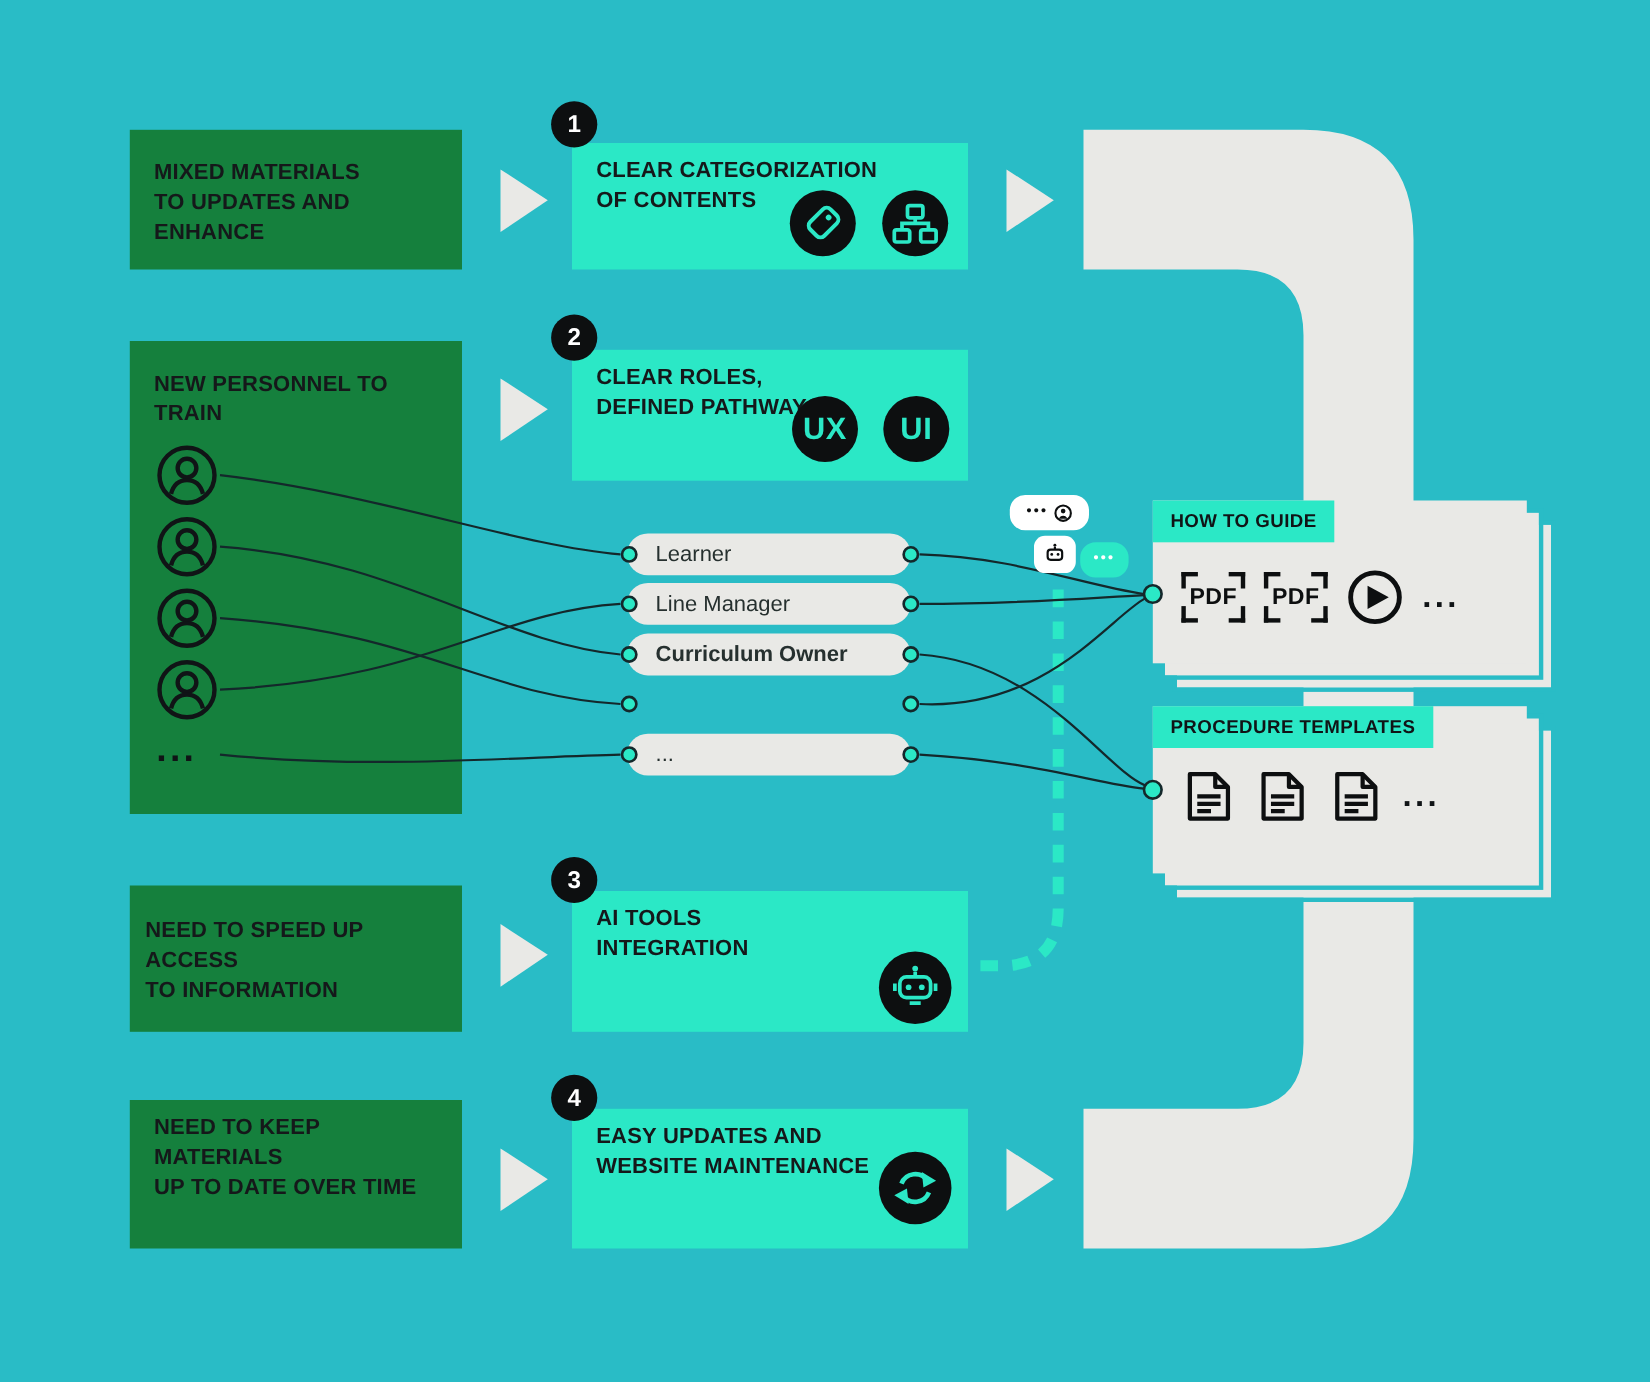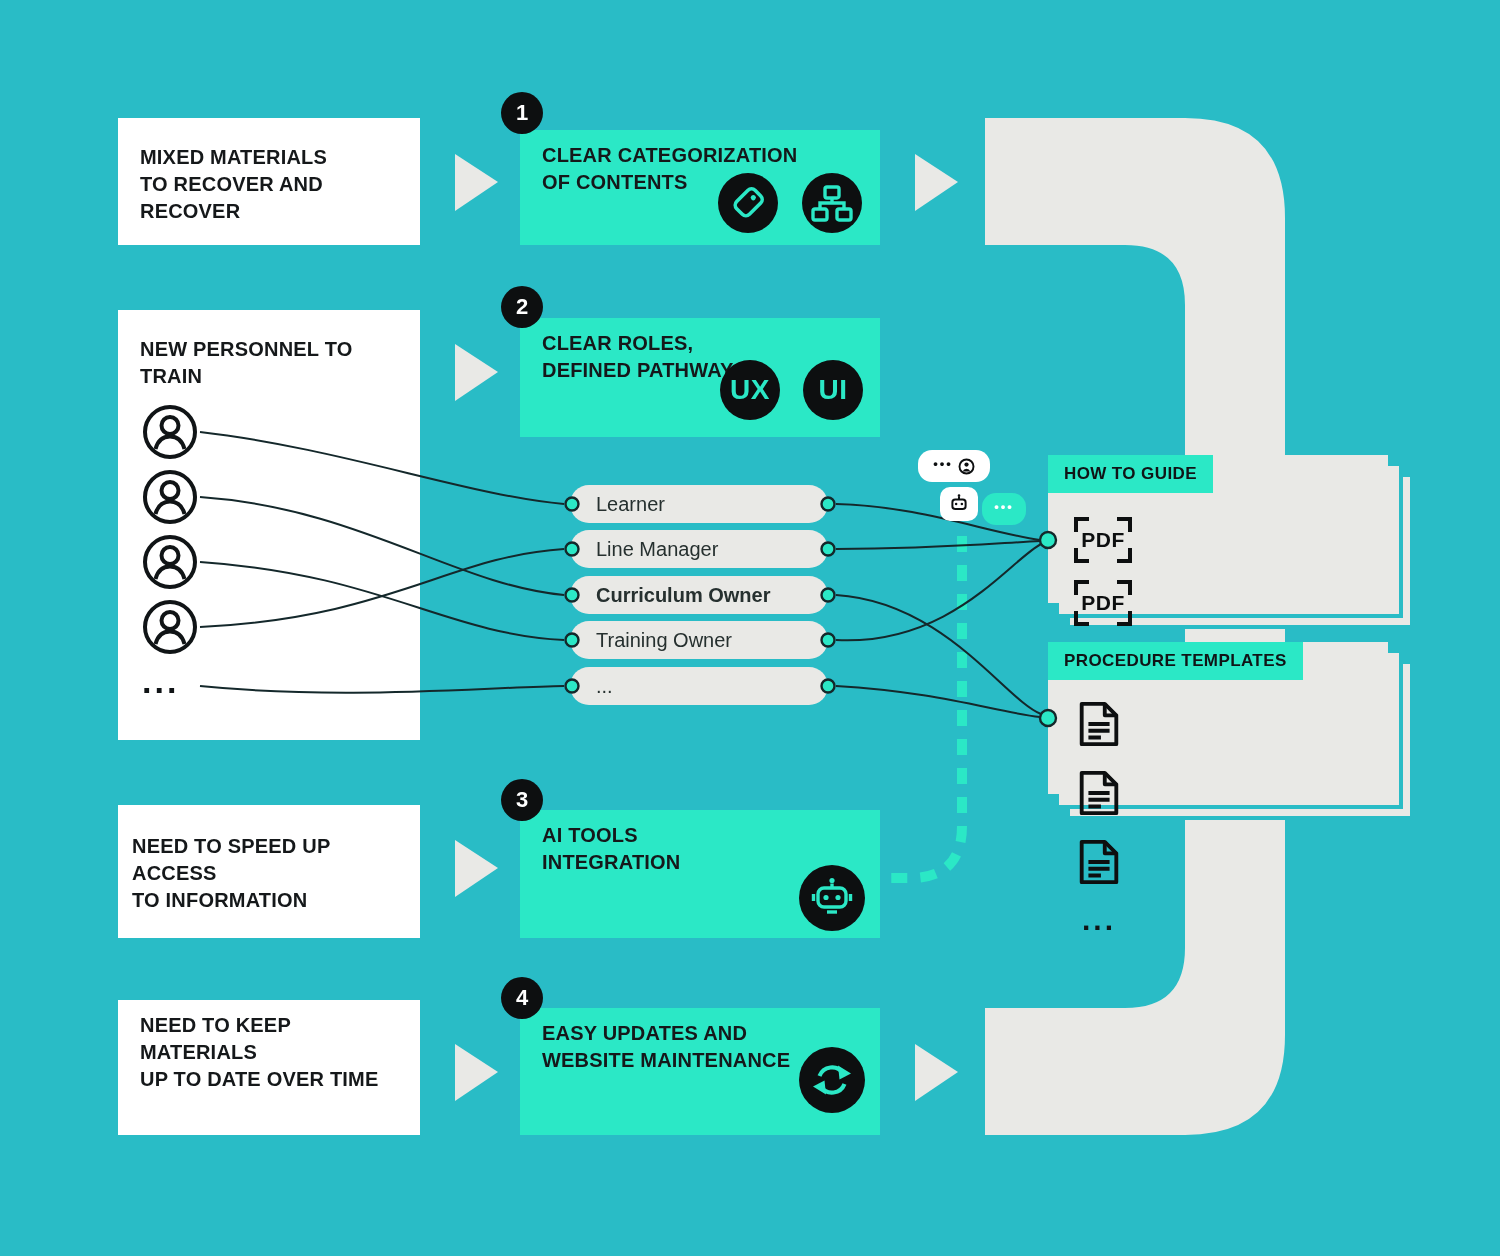--- a/index.html
+++ b/index.html
@@ -2,21 +2,21 @@
 <html><head>
 <meta charset="utf-8">
 <style>
   html,body{margin:0;padding:0;}
   .canvas{
     position:relative;width:1500px;height:1256px;overflow:hidden;
     background:#29BCC6;
     font-family:"Liberation Sans", sans-serif;
     color:#101416;
   }
-  .panel{position:absolute;background:#ffffff;box-sizing:border-box;}
+  .panel{position:absolute;background:#15803d;box-sizing:border-box;}
   .box-title{font-weight:bold;font-size:20px;line-height:1.35;letter-spacing:.2px;color:#15181A;}
   .step-box{position:absolute;background:#2BE8C6;box-sizing:border-box;padding:12px 22px;}
   .badge{
     position:absolute;width:42px;height:42px;border-radius:50%;background:#0D0F10;color:#FFFFFF;
     font-weight:bold;font-size:22px;display:flex;align-items:center;justify-content:center;z-index:6;
   }
   .icon-circle{position:absolute;border-radius:50%;background:#0D0F10;display:flex;align-items:center;justify-content:center;}
   .badge-circle{color:#2BE8C6;font-weight:bold;font-size:28px;letter-spacing:.5px;}
   .pill{
     position:absolute;left:570px;width:258px;height:38px;border-radius:19px;background:#E9E9E6;
@@ -25,21 +25,21 @@
   .persons{position:absolute;left:142px;top:404px;display:flex;flex-direction:column;gap:9px;}
   .more-dots{font-weight:bold;font-size:34px;color:#101416;letter-spacing:3px;line-height:1;}
   .card{position:absolute;z-index:4;}
   .sheet{position:absolute;left:0;top:0;width:100%;height:100%;background:#E9E9E6;}
   .sheet.s3{transform:translate(22px,22px);outline:4px solid #29BCC6;}
   .sheet.s2{transform:translate(11px,11px);outline:4px solid #29BCC6;}
   .card-label{
     position:absolute;top:0;left:0;background:#2BE8C6;color:#101416;font-weight:bold;font-size:17px;
     letter-spacing:.4px;padding:9px 16px;white-space:nowrap;
   }
-  .icons-row{position:absolute;left:26px;display:flex;align-items:center;gap:17px;flex-direction:column;}
+  .icons-row{position:absolute;left:26px;display:flex;align-items:center;gap:17px;}
   .pdf-icon{position:relative;width:58px;height:46px;display:flex;align-items:center;justify-content:center;}
   .pdf-icon .txt{font-weight:bold;font-size:21px;letter-spacing:.5px;color:#0D0F10;}
   .pdf-icon .c{position:absolute;width:11px;height:11px;}
   .pdf-icon .tl{left:0;top:0;border-left:4px solid #0D0F10;border-top:4px solid #0D0F10;}
   .pdf-icon .bl{left:0;bottom:0;border-left:4px solid #0D0F10;border-bottom:4px solid #0D0F10;}
   .pdf-icon .tr{right:0;top:0;border-right:4px solid #0D0F10;border-top:4px solid #0D0F10;}
   .pdf-icon .br{right:0;bottom:0;border-right:4px solid #0D0F10;border-bottom:4px solid #0D0F10;}
   .overlay-svg{position:absolute;left:0;top:0;z-index:5;pointer-events:none;}
   .bg-svg{position:absolute;left:0;top:0;z-index:1;}
   .lvl2{z-index:2;}
@@ -61,21 +61,21 @@
     <polygon fill="#E9E9E6" points="455,344 455,401 498,372"></polygon>
     <polygon fill="#E9E9E6" points="455,840 455,897 498,868"></polygon>
     <polygon fill="#E9E9E6" points="455,1044 455,1101 498,1072"></polygon>
     <polygon fill="#E9E9E6" points="915,154 915,211 958,182"></polygon>
     <polygon fill="#E9E9E6" points="915,1044 915,1101 958,1072"></polygon>
   </svg>
 
   <div class="panel lvl2" style="left:118px;top:118px;width:302px;height:127px;padding:26px 22px;">
     <div class="box-title">
       <div>MIXED MATERIALS</div>
-      <div>TO RECOVER AND RECOVER</div>
+      <div>TO UPDATES AND ENHANCE</div>
     </div>
   </div>
 
   <div class="panel lvl2" style="left:118px;top:310px;width:302px;height:430px;padding:26px 22px;">
     <div class="box-title">
       <div>NEW PERSONNEL TO TRAIN</div>
     </div>
   </div>
 
   <div class="persons lvl2" style="z-index:2;">
@@ -204,23 +204,20 @@
   </div>
 
   <div class="pill" style="top:485px;">
     <span>Learner</span>
   </div>
   <div class="pill" style="top:530px;">
     <span>Line Manager</span>
   </div>
   <div class="pill" style="top:576px;font-weight:bold;">
     <span>Curriculum Owner</span>
-  </div>
-  <div class="pill" style="top:621px;">
-    <span>Training Owner</span>
   </div>
   <div class="pill" style="top:667px;">
     <span>...</span>
   </div>
 
   <div class="card" style="left:1048px;top:455px;width:340px;height:148px;">
     <div class="sheet s3"></div>
     <div class="sheet s2"></div>
     <div class="sheet">
       <div class="card-label">HOW TO GUIDE</div>

